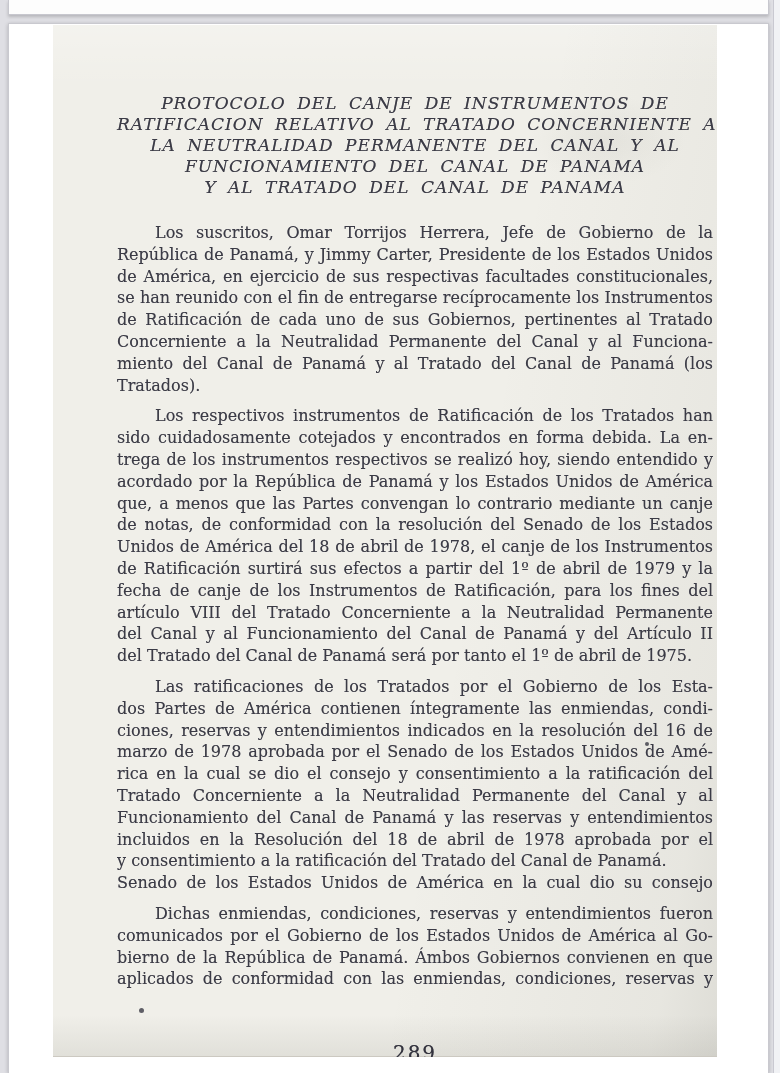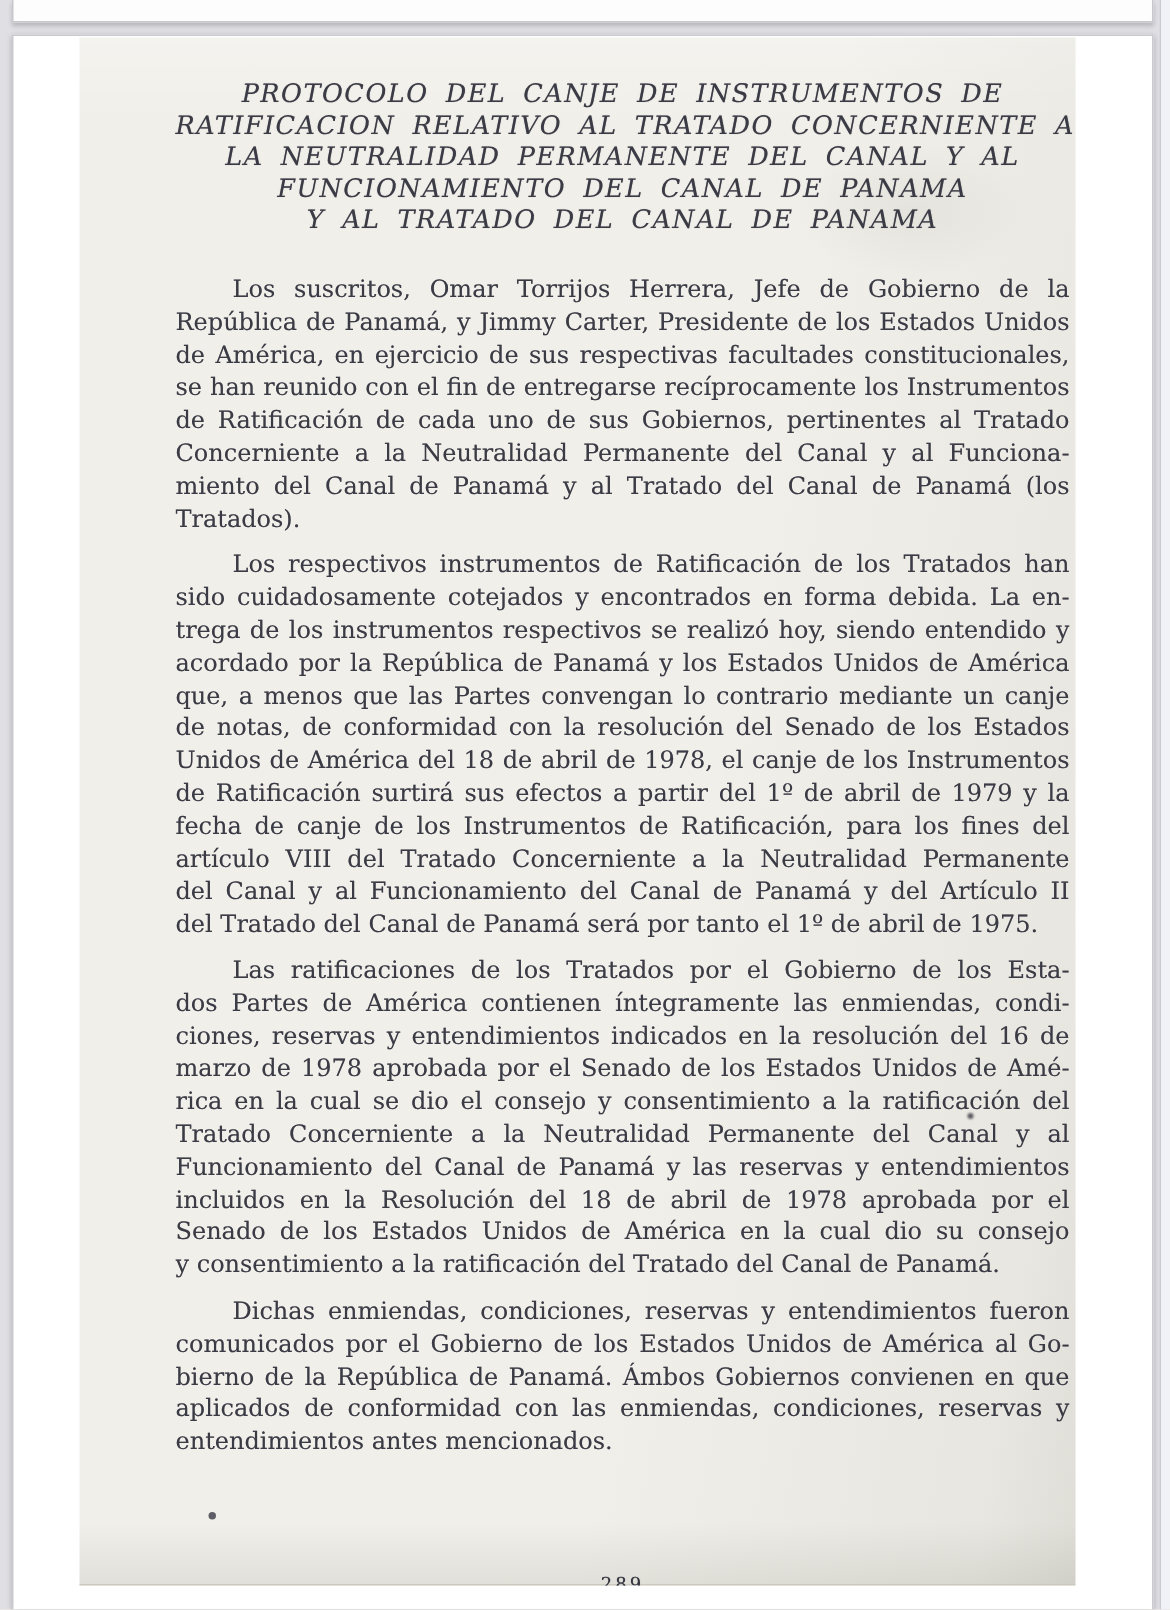--- a/index.html
+++ b/index.html
@@ -30,41 +30,41 @@
   
   .scan{ position:absolute; left:44px; top:1px; width:664px; height:1032px;
     background:
       linear-gradient(100deg, rgba(0,0,0,0) 60%, rgba(90,90,80,0.06) 92%, rgba(90,90,80,0.12) 100%),
       linear-gradient(180deg, rgba(255,255,255,0.25) 0%, rgba(0,0,0,0) 6%, rgba(0,0,0,0) 96%, rgba(90,90,80,0.10) 100%),
       var(--paper);
     border-bottom:1px solid #ccc9c1;
     color:var(--ink);
   }
 
-  .doc{ position:relative; width:100%; height:100%; padding-top:28px; }
+  .doc{ position:relative; width:100%; height:100%; padding-top:68px; }
 
   .doc-title{ margin-left:64px; width:596px; text-align:center;
     font-style:italic; font-size:17px; line-height:21px;
     letter-spacing:1px; word-spacing:5px;
     text-shadow:0 0 0.5px rgba(59,59,70,0.55); }
   .title-line{ white-space:nowrap; }
 
   .doc-body{ margin-left:64px; width:596px; margin-top:24px;
     font-size:16px; line-height:21.8px;
     text-shadow:0 0 0.4px rgba(59,59,70,0.45); }
   .para{ margin-top:9px; }
   .para:first-child{ margin-top:0; }
   .tl{ text-align:justify; text-align-last:justify; height:21.8px; overflow:hidden; }
   .tl.first{ text-indent:38px; }
   .tl.last{ text-align-last:left; }
 
   
   .page-num-clip{ position:absolute; left:64px; width:596px; top:1020px; height:12px;
     overflow:hidden; text-align:center; }
-  .page-num{ font-size:12px; line-height:16px; letter-spacing:2px;
+  .page-num{ font-size:20px; line-height:16px; letter-spacing:2px;
     color:#33333e; text-shadow:0 0 0.5px rgba(51,51,62,0.6); }
 
   
   .speck{ position:absolute; border-radius:50%; background:rgba(45,45,58,0.75); }
   .speck.s1{ left:86px; top:983px; width:5px; height:5px; filter:blur(0.4px); }
   .speck.s2{ left:592px; top:717px; width:4px; height:4px; filter:blur(0.6px); }
   .smudge{ position:absolute; right:30px; top:70px; width:160px; height:90px;
     background:radial-gradient(ellipse at center, rgba(140,140,130,0.10), rgba(140,140,130,0) 70%); }
 </style>
 </head>
@@ -113,29 +113,28 @@
             </div>
             <div class="para">
               <div class="tl first">Las ratificaciones de los Tratados por el Gobierno de los Esta-</div>
               <div class="tl">dos Partes de América contienen íntegramente las enmiendas, condi-</div>
               <div class="tl">ciones, reservas y entendimientos indicados en la resolución del 16 de</div>
               <div class="tl">marzo de 1978 aprobada por el Senado de los Estados Unidos de Amé-</div>
               <div class="tl">rica en la cual se dio el consejo y consentimiento a la ratificación del</div>
               <div class="tl">Tratado Concerniente a la Neutralidad Permanente del Canal y al</div>
               <div class="tl">Funcionamiento del Canal de Panamá y las reservas y entendimientos</div>
               <div class="tl">incluidos en la Resolución del 18 de abril de 1978 aprobada por el</div>
+              <div class="tl last">y consentimiento a la ratificación del Tratado del Canal de Panamá.</div>
               <div class="tl">Senado de los Estados Unidos de América en la cual dio su consejo</div>
-              <div class="tl last">y consentimiento a la ratificación del Tratado del Canal de Panamá.</div>
             </div>
             <div class="para">
               <div class="tl first">Dichas enmiendas, condiciones, reservas y entendimientos fueron</div>
               <div class="tl">comunicados por el Gobierno de los Estados Unidos de América al Go-</div>
               <div class="tl">bierno de la República de Panamá. Ámbos Gobiernos convienen en que</div>
               <div class="tl">aplicados de conformidad con las enmiendas, condiciones, reservas y</div>
-              <div class="tl last">entendimientos antes mencionados.</div>
             </div>
           </div>
       </div>
 
       <div class="page-num-clip">
         <span class="page-num">289</span>
       </div>
 
       <div class="speck s1"></div>
       <div class="speck s2"></div>

